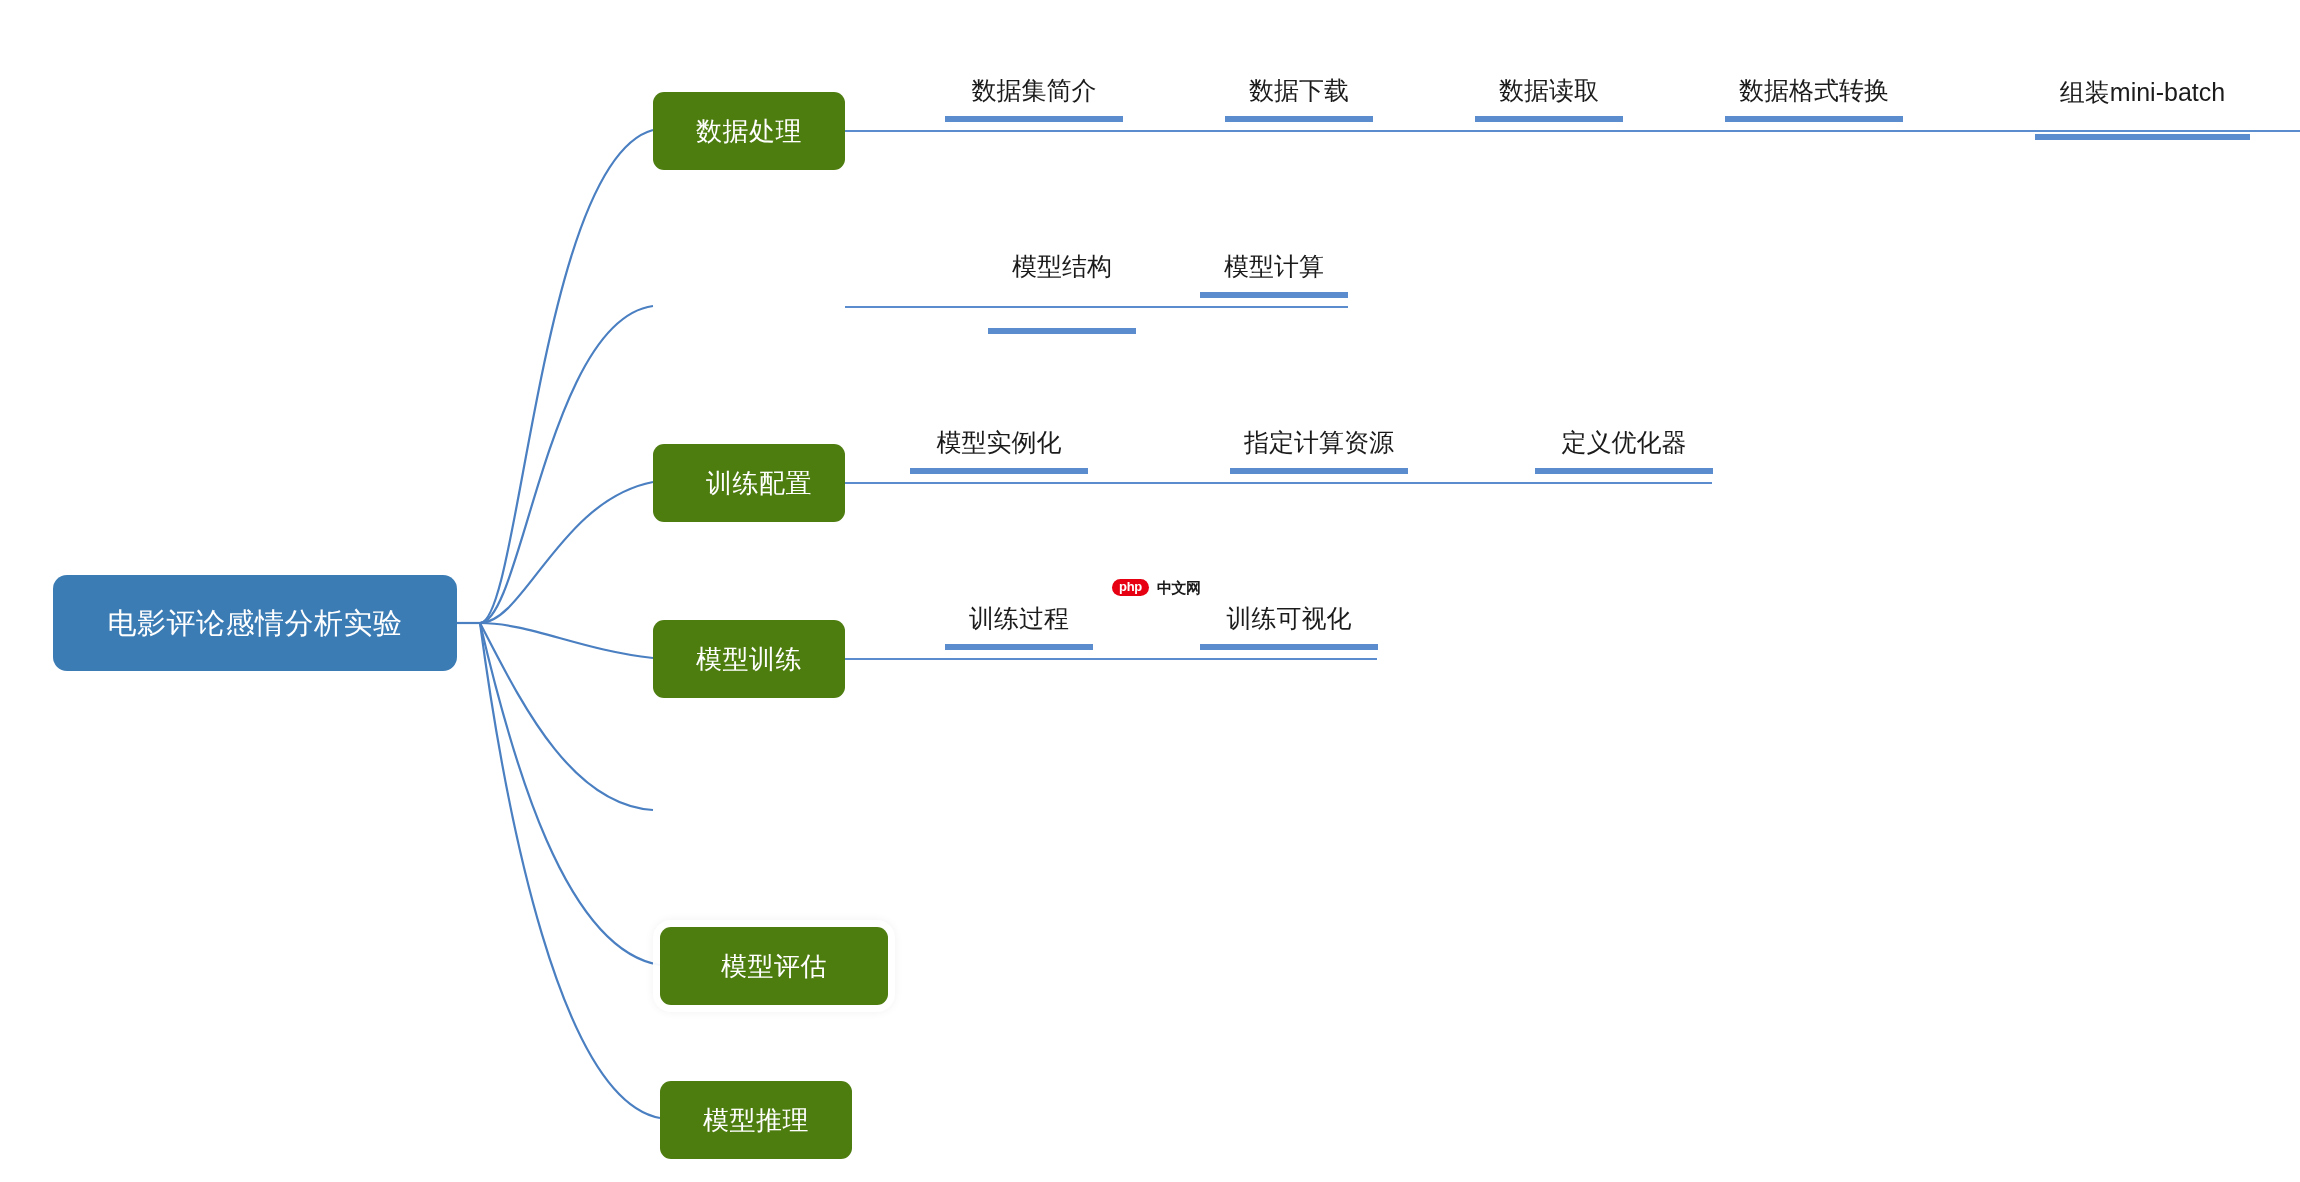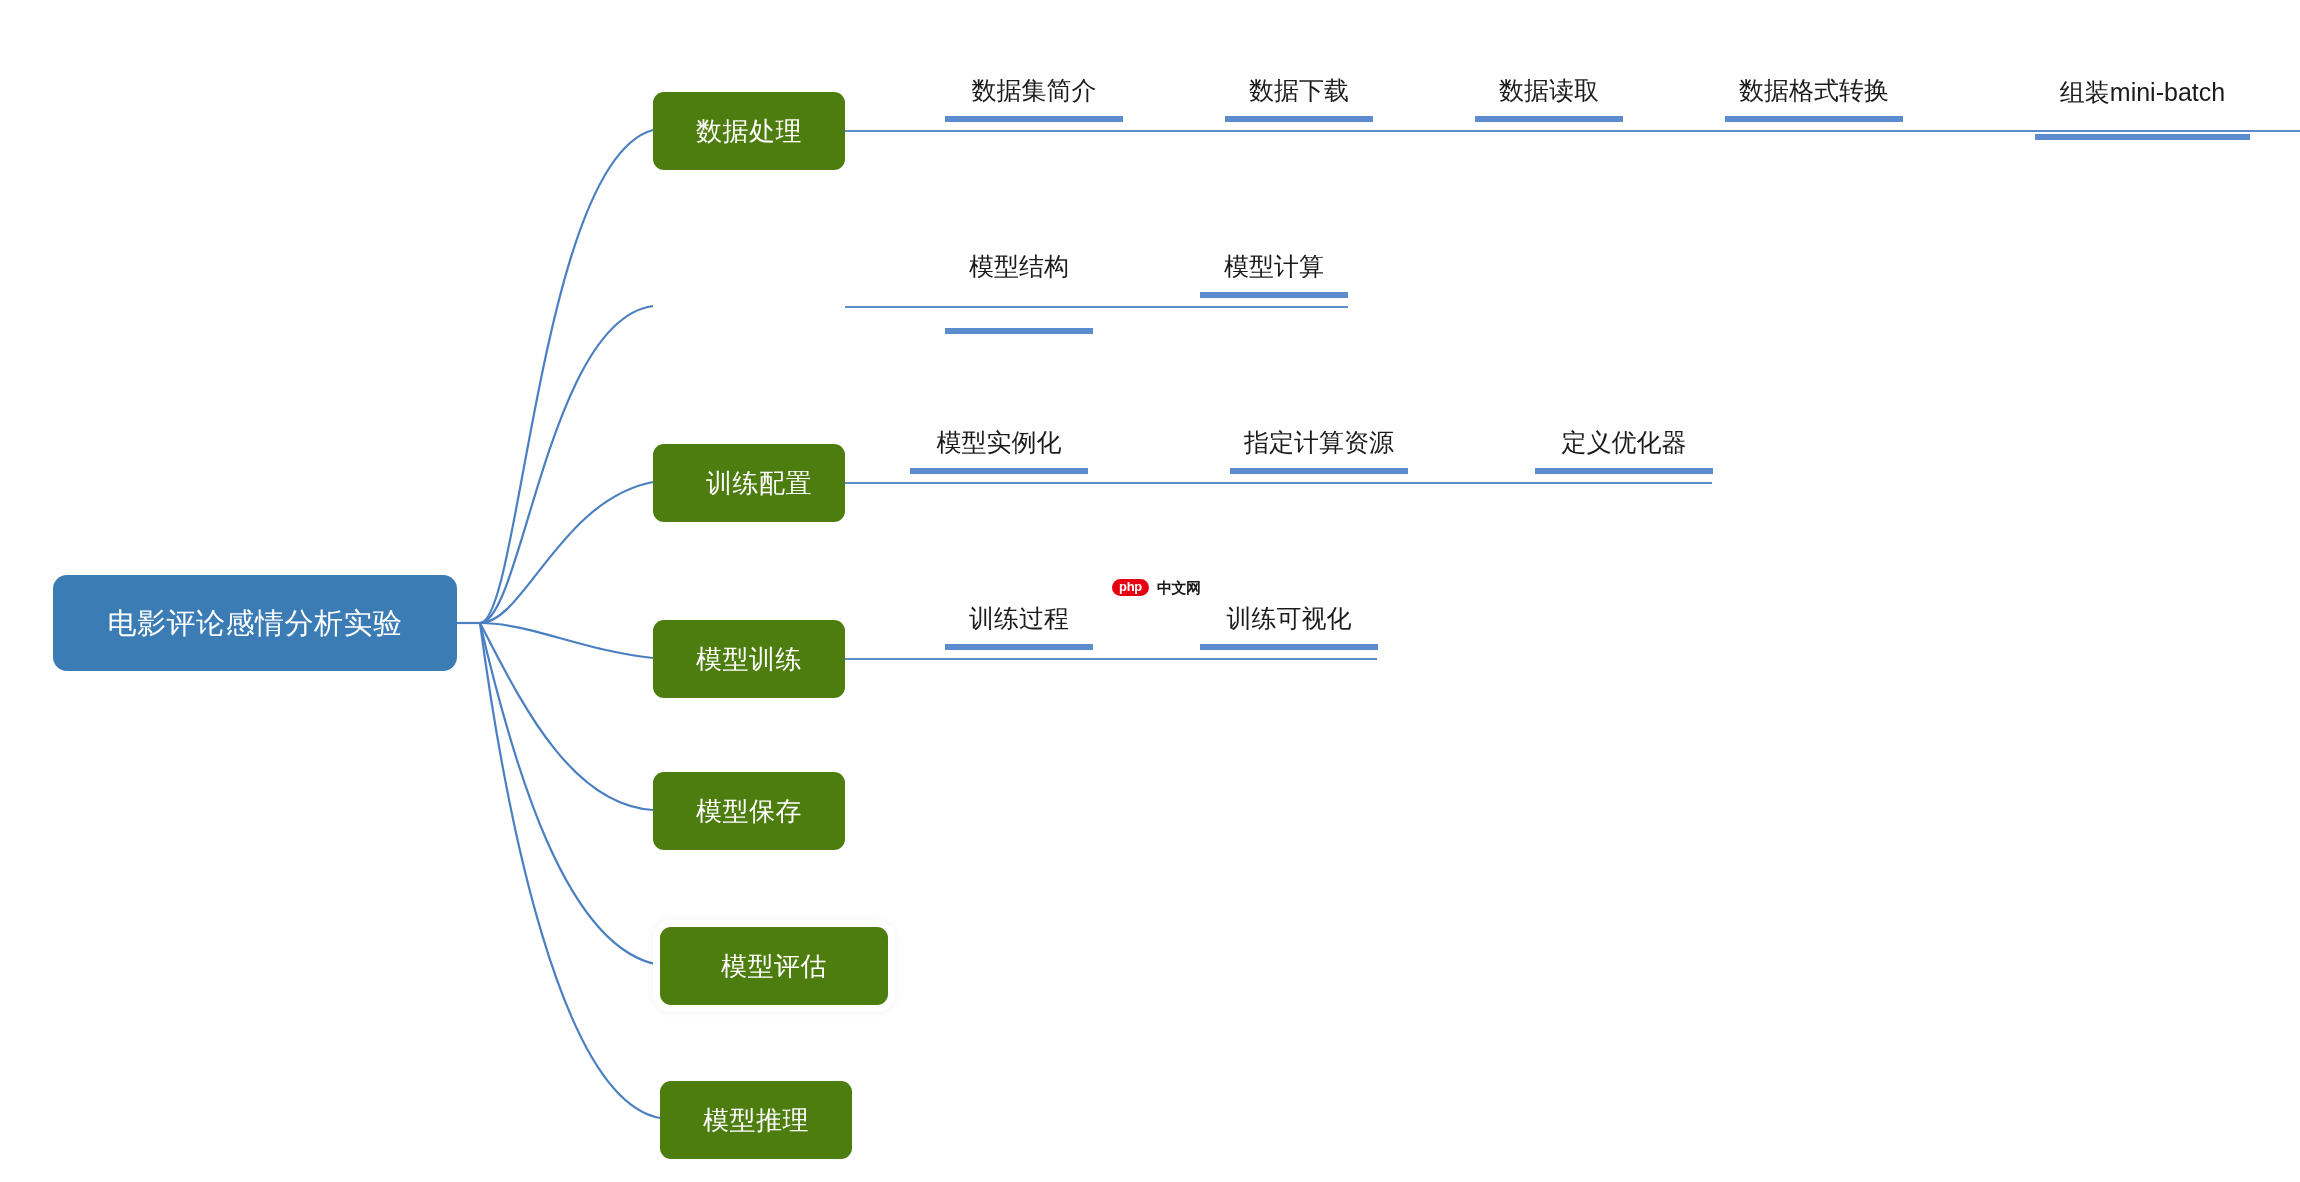--- a/index.html
+++ b/index.html
@@ -129,23 +129,20 @@
 
 
   <div class="branch-node" style="left:653px; top:444px; width:192px;padding-left:20px;">
     <span class="label">训练配置</span>
   </div>
 
   <div class="branch-node" style="left:653px; top:620px; width:192px;">
     <span class="label">模型训练</span>
   </div>
 
-  <div class="branch-node" style="left:653px; top:772px; width:192px;">
-    <span class="label">模型保存</span>
-  </div>
 
   <div class="branch-node is-highlighted" style="left:660px; top:927px; width:228px;">
     <span class="label">模型评估</span>
   </div>
 
   <div class="branch-node" style="left:660px; top:1081px; width:192px;">
     <span class="label">模型推理</span>
   </div>
 
   <div class="leaf" style="left:945px; top:78px; width:178px;">
@@ -162,21 +159,21 @@
   </div>
   <div class="leaf" style="left:1725px; top:78px; width:178px;">
     <span class="leaf-label">数据格式转换</span>
     <span class="leaf-underline"></span>
   </div>
   <div class="leaf" style="left:2035px; top:80px; width:215px;gap:16px;">
     <span class="leaf-label">组装mini-batch</span>
     <span class="leaf-underline"></span>
   </div>
 
-  <div class="leaf" style="left:945px; top:254px; width:148px;gap:36px;">
+  <div class="leaf" style="left:988px; top:254px; width:148px;gap:36px;">
     <span class="leaf-label">模型结构</span>
     <span class="leaf-underline"></span>
   </div>
   <div class="leaf" style="left:1200px; top:254px; width:148px;">
     <span class="leaf-label">模型计算</span>
     <span class="leaf-underline"></span>
   </div>
 
   <div class="leaf" style="left:910px; top:430px; width:178px;">
     <span class="leaf-label">模型实例化</span>

